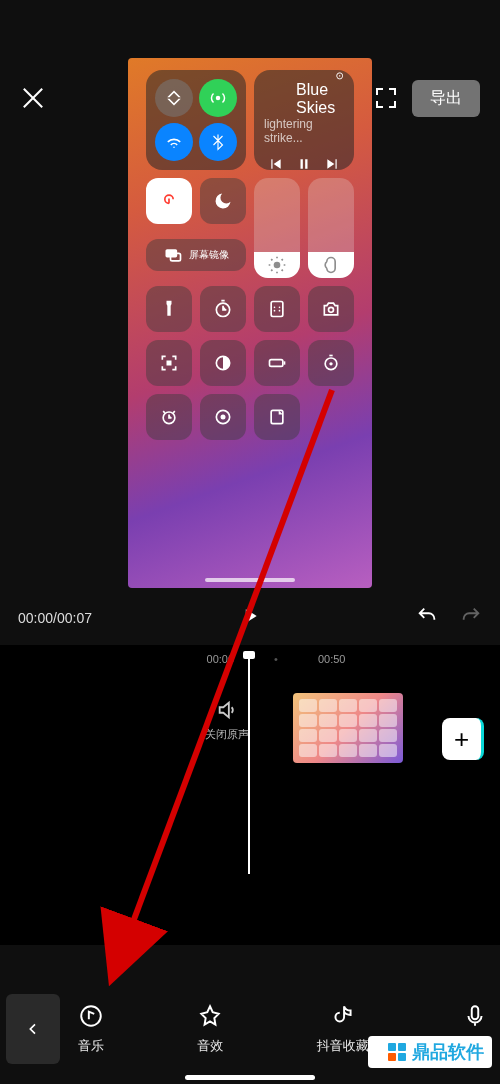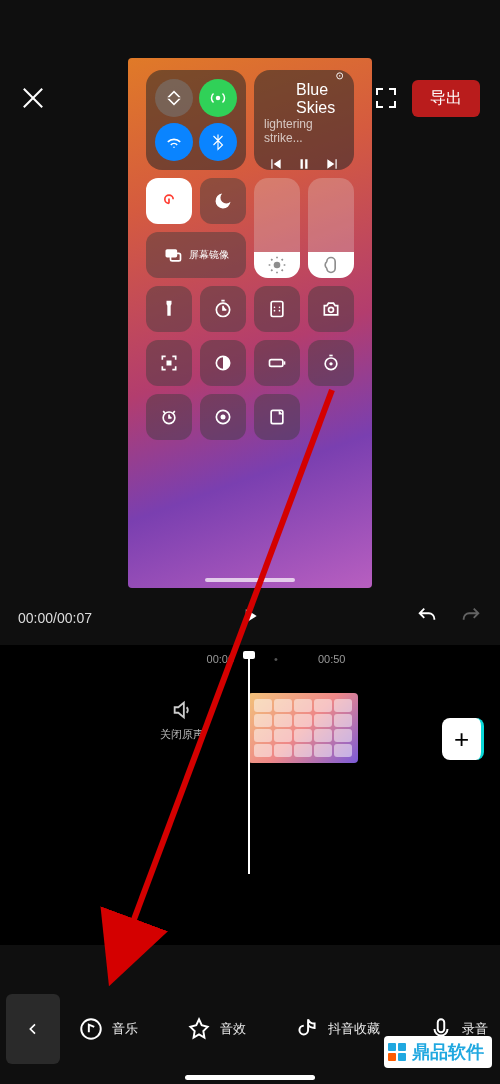--- a/index.html
+++ b/index.html
@@ -31,21 +31,21 @@
   .close-x::before { transform: rotate(45deg); }
   .close-x::after  { transform: rotate(-45deg); }
   .expand-icon {
     display: inline-block;
     width: 24px; height: 24px;
     margin-right: 14px;
     position: relative;
   }
   .expand-icon svg { width: 100%; height: 100%; }
   .export-btn {
-    background: #b91c1c;
+    background: #737373;
     color: #fff;
     border: none;
     border-radius: 6px;
     padding: 8px 18px;
     font-size: 16px;
     font-weight: 500;
   }
   .top-right { display: flex; align-items: center; }
 
   .preview {
@@ -88,21 +88,21 @@
     background: rgba(60,60,60,.45);
     border-radius: 12px;
     display: flex;
     align-items: center;
     justify-content: center;
     color: #fff;
   }
   .tile svg { width: 20px; height: 20px; fill: #fff; }
   .tile.sm { width: 46px; height: 46px; }
   .tile.big { grid-column: span 2; grid-row: span 2; height: 100px; border-radius: 16px; background: rgba(40,40,40,.55); }
-  .tile.wide { grid-column: span 2; height: 46px; border-radius: 12px; font-size: 10px; gap:6px;}
+  .tile.wide { grid-column: span 2; height: 32px; border-radius: 12px; font-size: 10px; gap:6px;}
   .tile.vert { height: 100px; border-radius: 14px; flex-direction: column; background: rgba(230,230,230,.25); justify-content:flex-end; }
   .tile.vert .cap { width:100%; height:26px; background:#fff; border-radius:0 0 14px 14px; display:flex;align-items:center;justify-content:center;}
   .tile.vert .cap svg{fill:#8e8e8e;}
   .connect-grid{ display:grid; grid-template-columns:1fr 1fr; gap:6px; padding:8px;}
   .round{ width:38px;height:38px;border-radius:50%; display:flex;align-items:center;justify-content:center; background:rgba(120,120,120,.55);}
   .round.on{ background:#0a84ff;}
   .round.on2{ background:#30d158;}
   .round svg{width:18px;height:18px;fill:#fff;}
   .music-tile{flex-direction:column; align-items:flex-start; padding:10px;}
   .music-tile .sub{font-size:12px;color:rgba(255,255,255,.7);}
@@ -134,20 +134,21 @@
     display:flex; gap:40px; padding:8px 0 0 0;
     font-size:11px; color:#999; justify-content:center;
     position:relative; left:26px;
   }
   .time-ticks .dot{color:#555;}
   .track-row{
     display:flex; align-items:center;
     margin-top:28px;
     position:relative;
     height:72px;
+    margin-left:45px;
   }
   .mute-col{
     position:absolute; left:160px; top:6px;
     display:flex; flex-direction:column; align-items:center; gap:6px;
     color:#bbb; font-size:11px;
   }
   .mute-col svg{width:22px;height:22px;fill:none;stroke:#ccc;stroke-width:2;}
   .clip{
     position:absolute; left:248px; top:0;
     width:110px; height:70px; border-radius:4px;
@@ -173,30 +174,30 @@
     position:absolute; left:0; right:0; bottom:20px;
     display:flex; align-items:center;
     padding:0 6px;
   }
   .back-tile{
     width:54px;height:70px;background:#2a2a2a;border-radius:6px;
     display:flex;align-items:center;justify-content:center;margin-right:12px;
   }
   .back-tile svg{width:16px;height:16px;fill:none;stroke:#fff;stroke-width:2.5;}
   .tools{flex:1;display:flex;justify-content:space-between;padding:0 6px;}
-  .tool{display:flex;flex-direction:row;align-items:center;gap:8px;font-size:13px;color:#eaeaea;}
+  .tool{display:flex;flex-direction:column;align-items:center;gap:8px;font-size:13px;color:#eaeaea;}
   .tool svg{width:26px;height:26px;fill:none;stroke:#fff;stroke-width:1.8;}
 
   .gesture-bar{position:absolute;bottom:4px;left:50%;transform:translateX(-50%);width:130px;height:5px;background:#fff;border-radius:3px;}
 
   .watermark{
     position:absolute; right:8px; bottom:16px;
     display:flex;align-items:center;gap:6px;
     color:#20a8e0;font-size:18px;font-weight:bold;
-    background:#fff;border-radius:4px;padding:4px 8px 4px 4px;
+    background:#fff;border-radius:4px;padding:4px 8px 4px 20px;
     z-index:20;
   }
   .wm-logo{
     display:grid;grid-template-columns:8px 8px;grid-template-rows:8px 8px;gap:2px;
   }
   .wm-logo span{background:#20a8e0;border-radius:1px;}
   .wm-logo span:nth-child(3){background:#ff5c00;}
 
   .arrow-overlay{position:absolute;inset:0;z-index:15;pointer-events:none;}
 </style>

